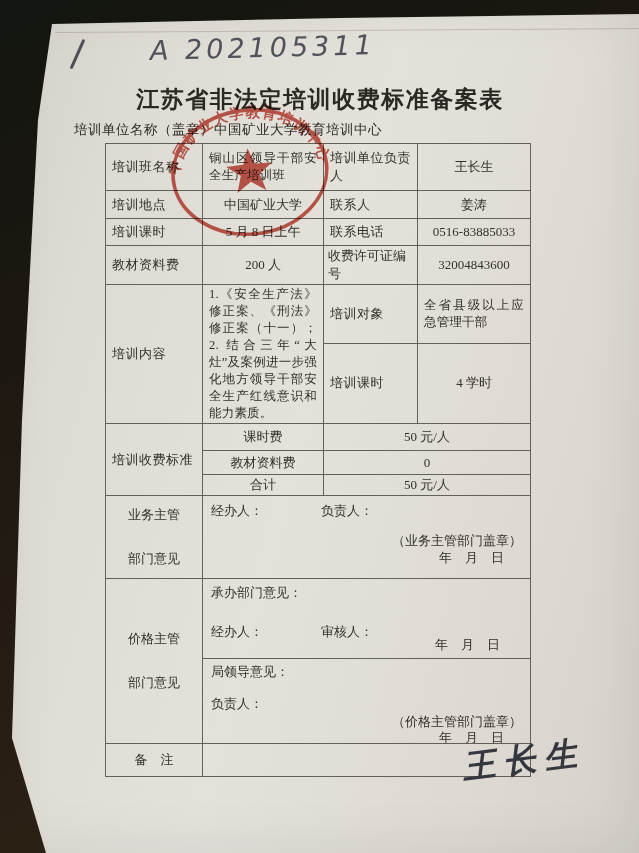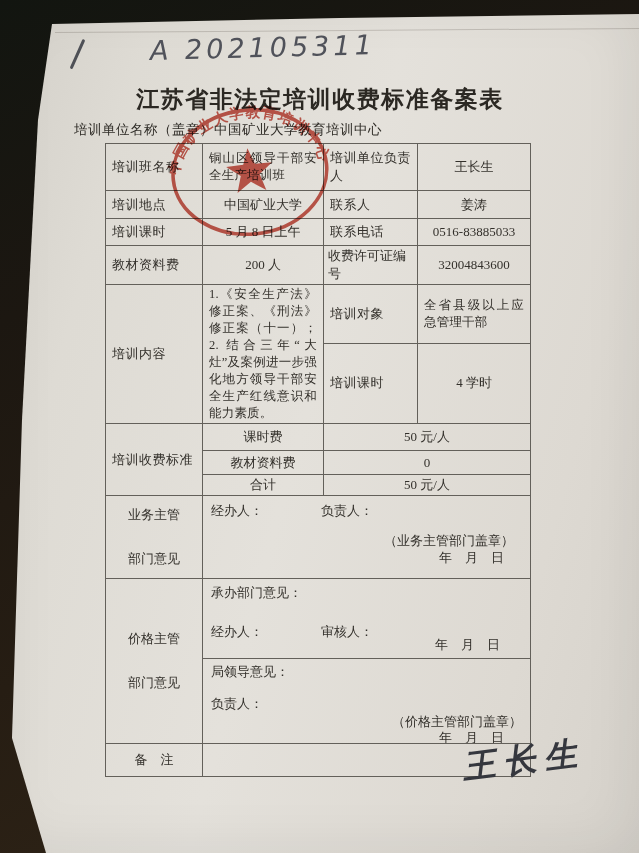--- a/index.html
+++ b/index.html
@@ -147,21 +147,21 @@
     <tr style="height:83px">
       <td class="two-line">
         <div class="lbl-stack">
           <span>业务主管</span>
           <span>部门意见</span>
         </div>
       </td>
       <td class="complex" colspan="3">
         <span class="abs" style="left:8px;top:6px;">经办人：</span>
         <span class="abs" style="left:118px;top:6px;">负责人：</span>
-        <span class="abs" style="right:16px;top:36px;">（业务主管部门盖章）</span>
+        <span class="abs" style="right:8px;top:36px;">（业务主管部门盖章）</span>
         <span class="abs" style="right:26px;top:53px;">年　月　日</span>
       </td>
     </tr>
     <tr style="height:80px">
       <td class="two-line" rowspan="2">
         <div class="lbl-stack">
           <span>价格主管</span>
           <span>部门意见</span>
         </div>
       </td>

